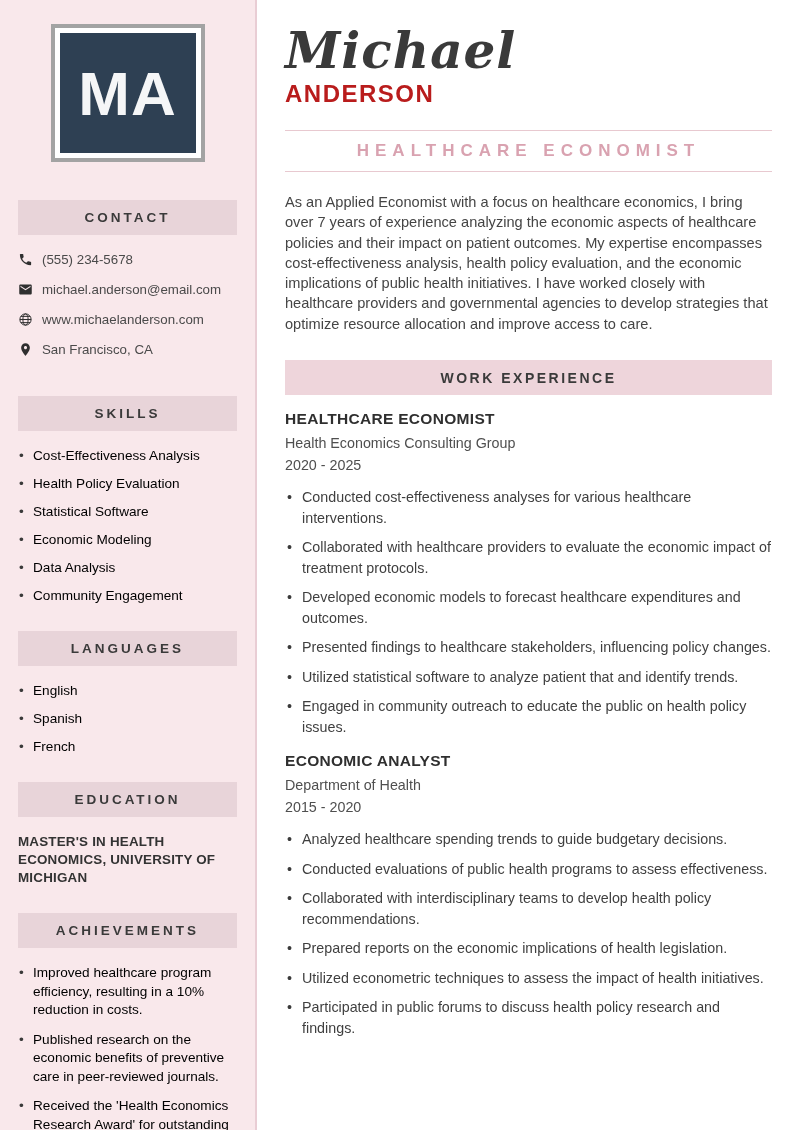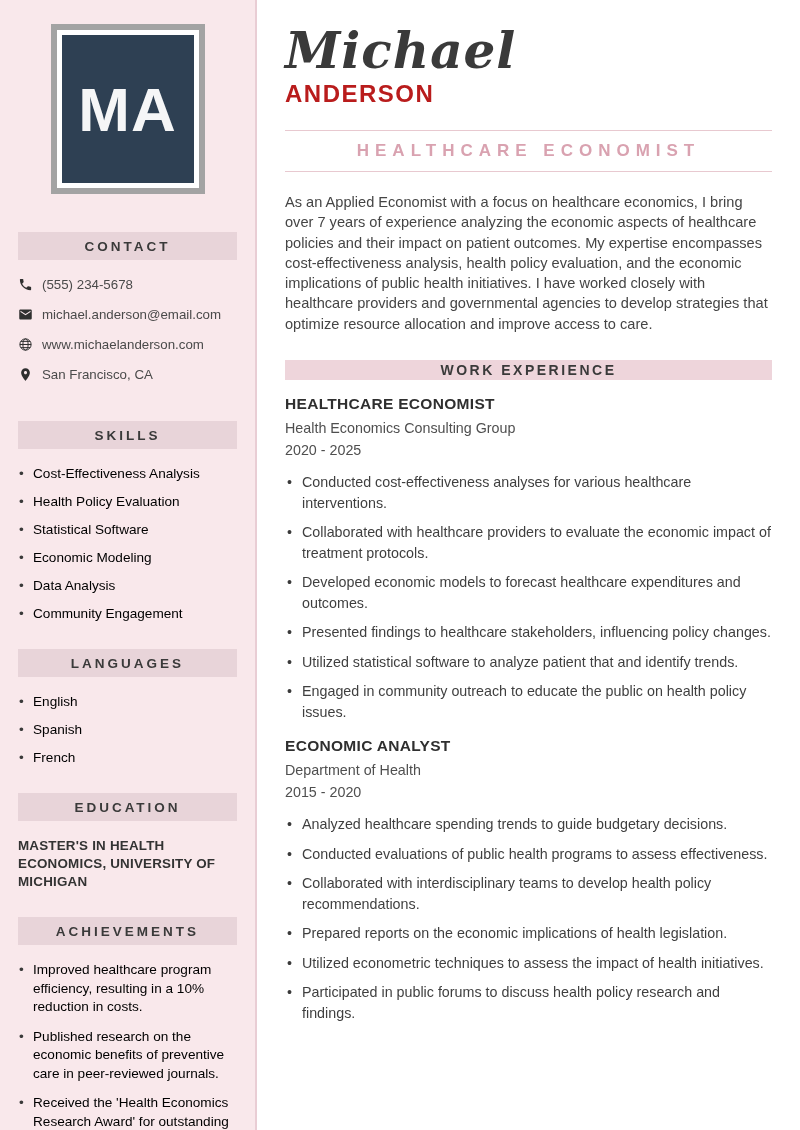--- a/index.html
+++ b/index.html
@@ -15,40 +15,40 @@
   }
 
   
   .sidebar {
     width: 257px; min-width: 257px;
     background: #f9e8eb;
     border-right: 2px solid #e9cdd4;
     padding: 24px 18px 20px 18px;
   }
   .monogram-frame {
-    width: 154px; height: 170px;
+    width: 154px; height: 138px;
     margin: 0 auto 38px auto;
     background: #ffffff;
-    border: 6px solid #a3a3a3;
+    border: 4px solid #a3a3a3;
     padding: 5px;
   }
   .monogram-box {
     width: 100%; height: 100%;
     background: #2e4053;
     display: flex; align-items: center; justify-content: center;
   }
   .monogram-box span {
     color: #f5f6f7;
     font-size: 62px;
     font-weight: bold;
     letter-spacing: 1px;
   }
   .side-heading {
     background: #e8d4d9;
-    height: 28px;
+    height: 35px;
     display: flex; align-items: center; justify-content: center;
     font-size: 13.5px; font-weight: bold;
     letter-spacing: 3px;
     color: #3a3a3a;
     margin-bottom: 16px;
   }
   .contact-list { list-style: none; margin-bottom: 38px; }
   .contact-list li {
     display: flex; align-items: flex-start;
     margin-bottom: 13px;
@@ -111,21 +111,21 @@
   }
   .summary {
     margin-top: 20px;
     font-size: 14.6px;
     line-height: 20.3px;
     color: #454545;
   }
   .work-band {
     margin-top: 26px;
     background: #eed5db;
-    height: 20px;
+    height: 35px;
     display: flex; align-items: center; justify-content: center;
     font-size: 14px; font-weight: bold;
     letter-spacing: 2.5px;
     color: #3a3a3a;
   }
   .job { margin-top: 15px; }
   .job-role {
     font-size: 15.5px; font-weight: bold; color: #2f2f2f;
     letter-spacing: 0.3px;
   }

